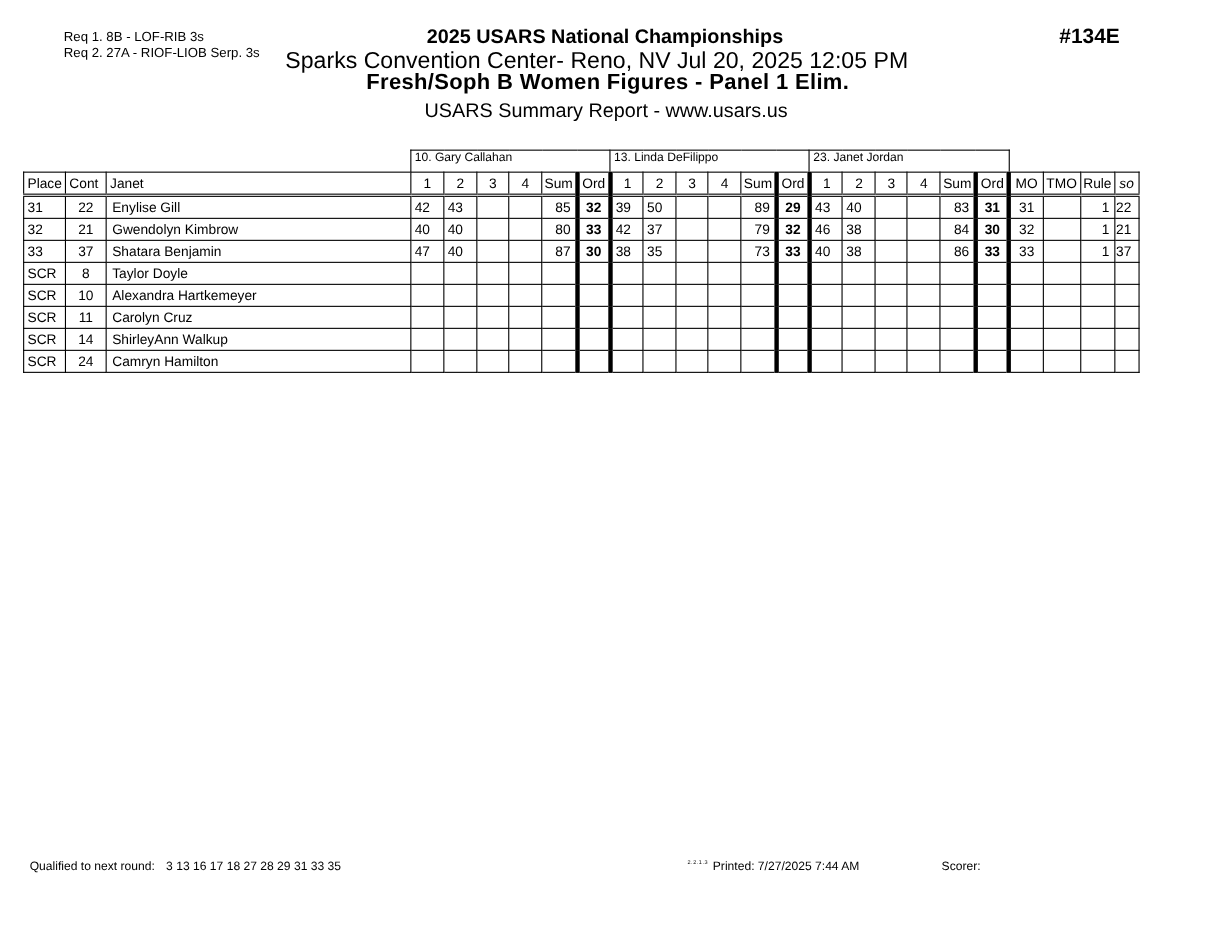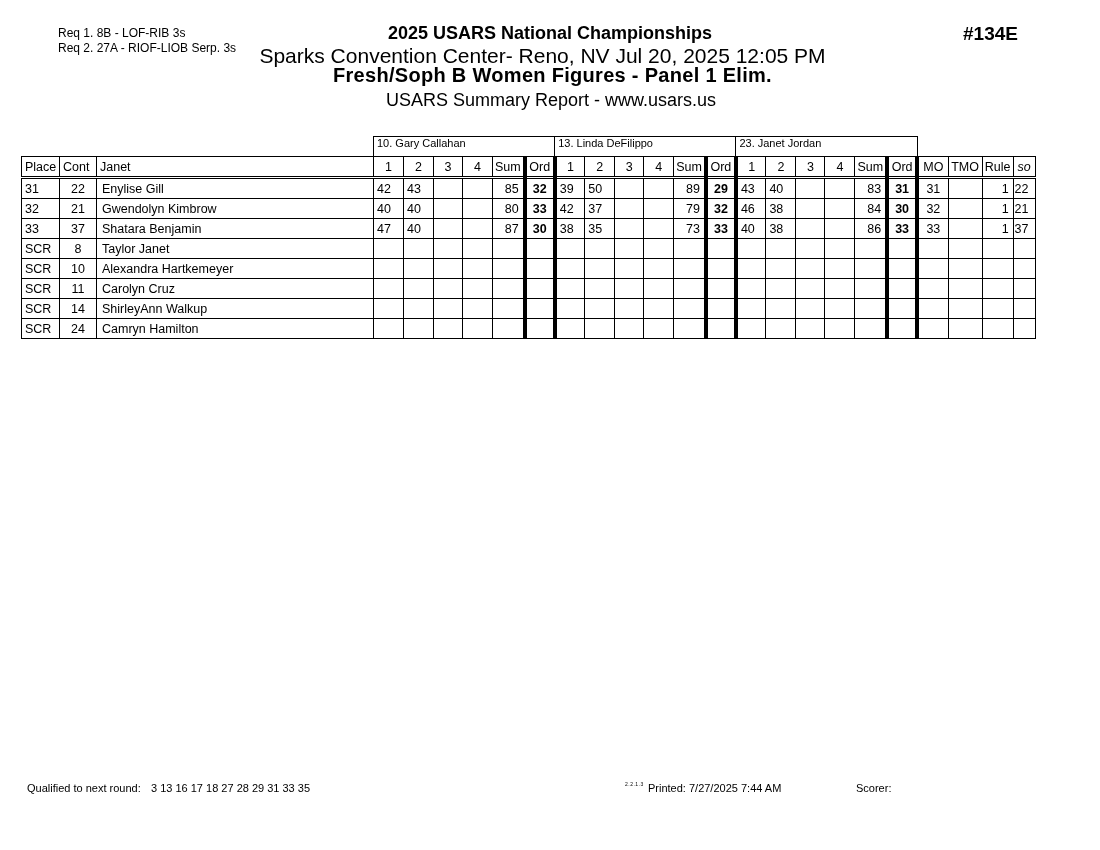--- a/index.html
+++ b/index.html
@@ -182,21 +182,21 @@
         <td class="r">86</td>
         <td class="ord">33</td>
         <td class="c jstart">33</td>
         <td class="c"></td>
         <td class="r">1</td>
         <td style="padding: 0px 1px;">37</td>
       </tr>
       <tr>
         <td class="place">SCR</td>
         <td class="c">8</td>
-        <td class="name">Taylor Janet</td>
+        <td class="name">Taylor Doyle</td>
         <td class="place"></td>
         <td class="place"></td>
         <td class="place"></td>
         <td class="place"></td>
         <td class="r"></td>
         <td class="ord"></td>
         <td class="place jstart"></td>
         <td class="place"></td>
         <td class="place"></td>
         <td class="place"></td>

